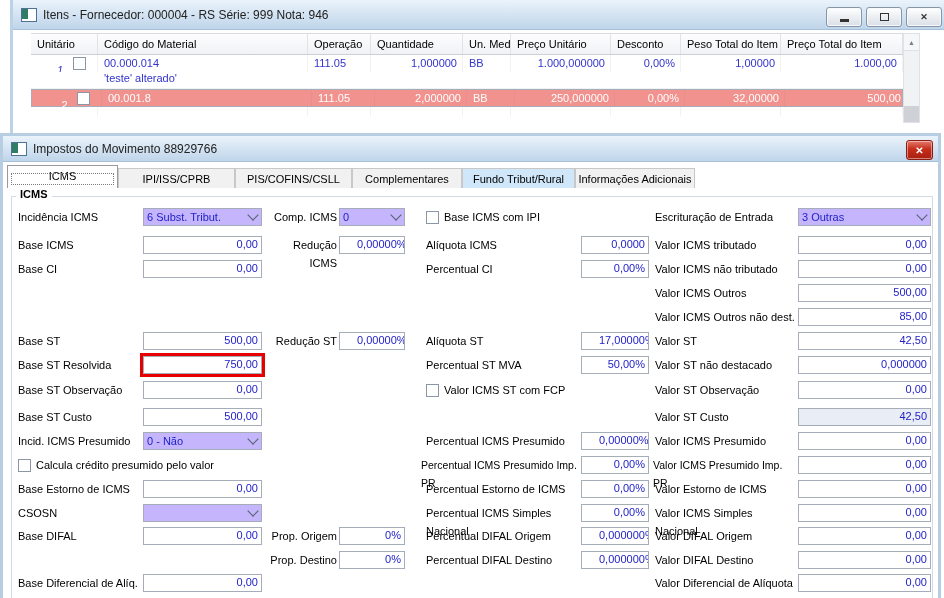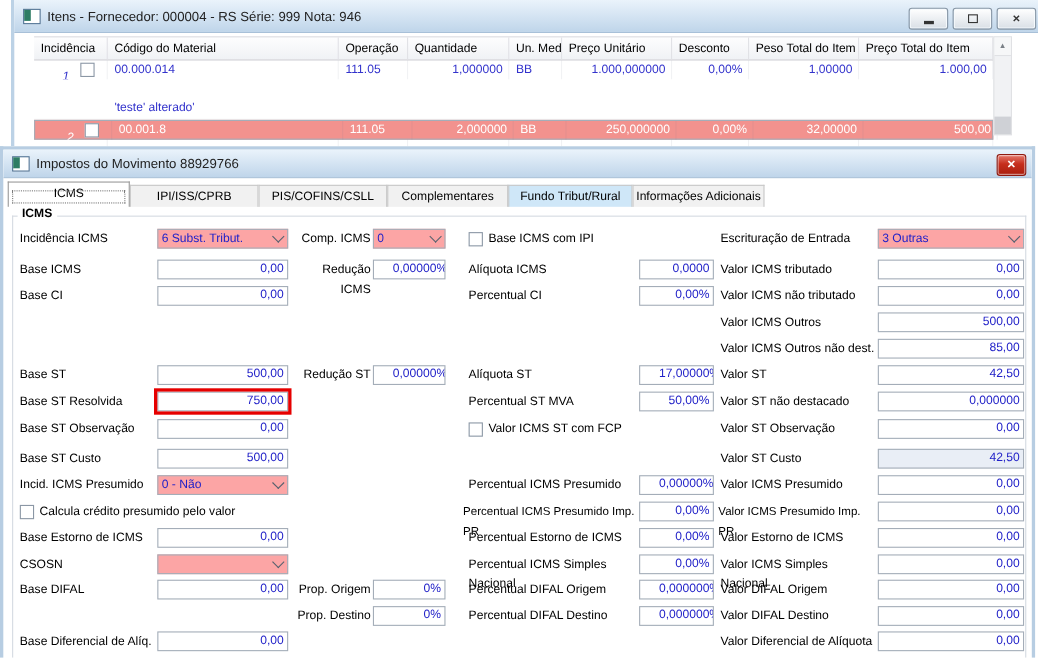--- a/index.html
+++ b/index.html
@@ -28,21 +28,21 @@
   .gh{box-sizing:border-box;padding:4px 4px 0 6px;border-right:1px solid #e1e2e6;overflow:hidden;white-space:nowrap;}
   .c-seq{width:67px;}.c-cod{width:210px;}.c-op{width:63px;}.c-qt{width:92px;}.c-un{width:48px;}
   .c-pu{width:100px;}.c-de{width:70px;}.c-pe{width:100px;}.c-pt{width:122px;}
   .grow{box-sizing:border-box;}
   .grow.plain{color:#3333cc;border-bottom:1px solid #f1f2f4;}
   .grow.sel{background:#f2928e;color:#fff;}
   .gl1{display:flex;height:17px;}
   .gc{box-sizing:border-box;padding:2px 5px 0 6px;border-right:1px solid rgba(120,130,150,.10);
       overflow:hidden;white-space:nowrap;}
   .num{text-align:right;}
-  .gdesc{height:16px;padding-left:73px;white-space:nowrap;overflow:hidden;margin-top:20px;}
+  .gdesc{height:16px;padding-left:73px;white-space:nowrap;overflow:hidden;}
   .gseq{display:flex;align-items:flex-start;padding-top:2px;}
   .gnum{width:26px;text-align:right;margin-right:10px;padding-top:7px;}
   .gempty{display:flex;height:9px;}
   .gempty .gc{padding:0;}
   .vscroll{position:absolute;left:890px;top:33px;width:17px;height:90px;background:#f1f2f4;
            border:1px solid #e0e1e4;box-sizing:border-box;}
   .sb-up{height:16px;border-bottom:1px solid #e0e1e4;display:flex;align-items:center;justify-content:center;
          font-size:7px;color:#7a8087;background:#f6f7f8;}
   .sb-thumb{position:absolute;left:0;bottom:0;width:15px;height:16px;background:#cfd1d6;}
   
@@ -68,21 +68,21 @@
   .lc{position:absolute;left:423px;width:153px;line-height:18px;}
   .ld{position:absolute;left:652px;width:141px;line-height:18px;}
   .fa{position:absolute;left:140px;width:119px;}
   .fb{position:absolute;left:336px;width:66px;}
   .fc{position:absolute;left:578px;width:68px;}
   .fd{position:absolute;left:795px;width:133px;}
   .tb{height:18px;box-sizing:border-box;border:1px solid #a4adb8;background:#fff;color:#2222c8;
       text-align:right;padding:1px 3px 0 17px;overflow:hidden;white-space:nowrap;}
   .tb.ro{background:#e9eef6;}
   .tb.hl{outline:3px solid #e60000;}
-  .sel{height:18px;box-sizing:border-box;border:1px solid #a4adb8;background:#fca5a5;display:flex;
+  .sel{height:18px;box-sizing:border-box;border:1px solid #a4adb8;background:#c4b5fd;display:flex;
        align-items:center;justify-content:space-between;padding:0 4px 0 3px;}
   .selv{color:#2222c8;overflow:hidden;white-space:nowrap;}
   .chev{width:7px;height:7px;border-right:1px solid #55616e;border-bottom:1px solid #55616e;
         transform:rotate(45deg);margin-top:-4px;flex:0 0 auto;}
   .cbwrap{position:absolute;display:flex;align-items:center;gap:5px;height:18px;white-space:nowrap;}
 </style>
 </head>
 <body>
 
 <div id="win-items">
@@ -96,21 +96,21 @@
       <span class="wbtn">
           <span class="ic-max"></span>
         </span>
       <span class="wbtn">
           <span class="ic-x">✕</span>
         </span>
     </span>
   </div>
   <div class="grid">
     <div class="ghead">
-      <span class="gh c-seq">Incidência</span>
+      <span class="gh c-seq">Unitário</span>
       <span class="gh c-cod">Código do Material</span>
       <span class="gh c-op">Operação</span>
       <span class="gh c-qt">Quantidade</span>
       <span class="gh c-un">Un. Med.</span>
       <span class="gh c-pu">Preço Unitário</span>
       <span class="gh c-de">Desconto</span>
       <span class="gh c-pe">Peso Total do Item</span>
       <span class="gh c-pt">Preço Total do Item</span>
     </div>
 

